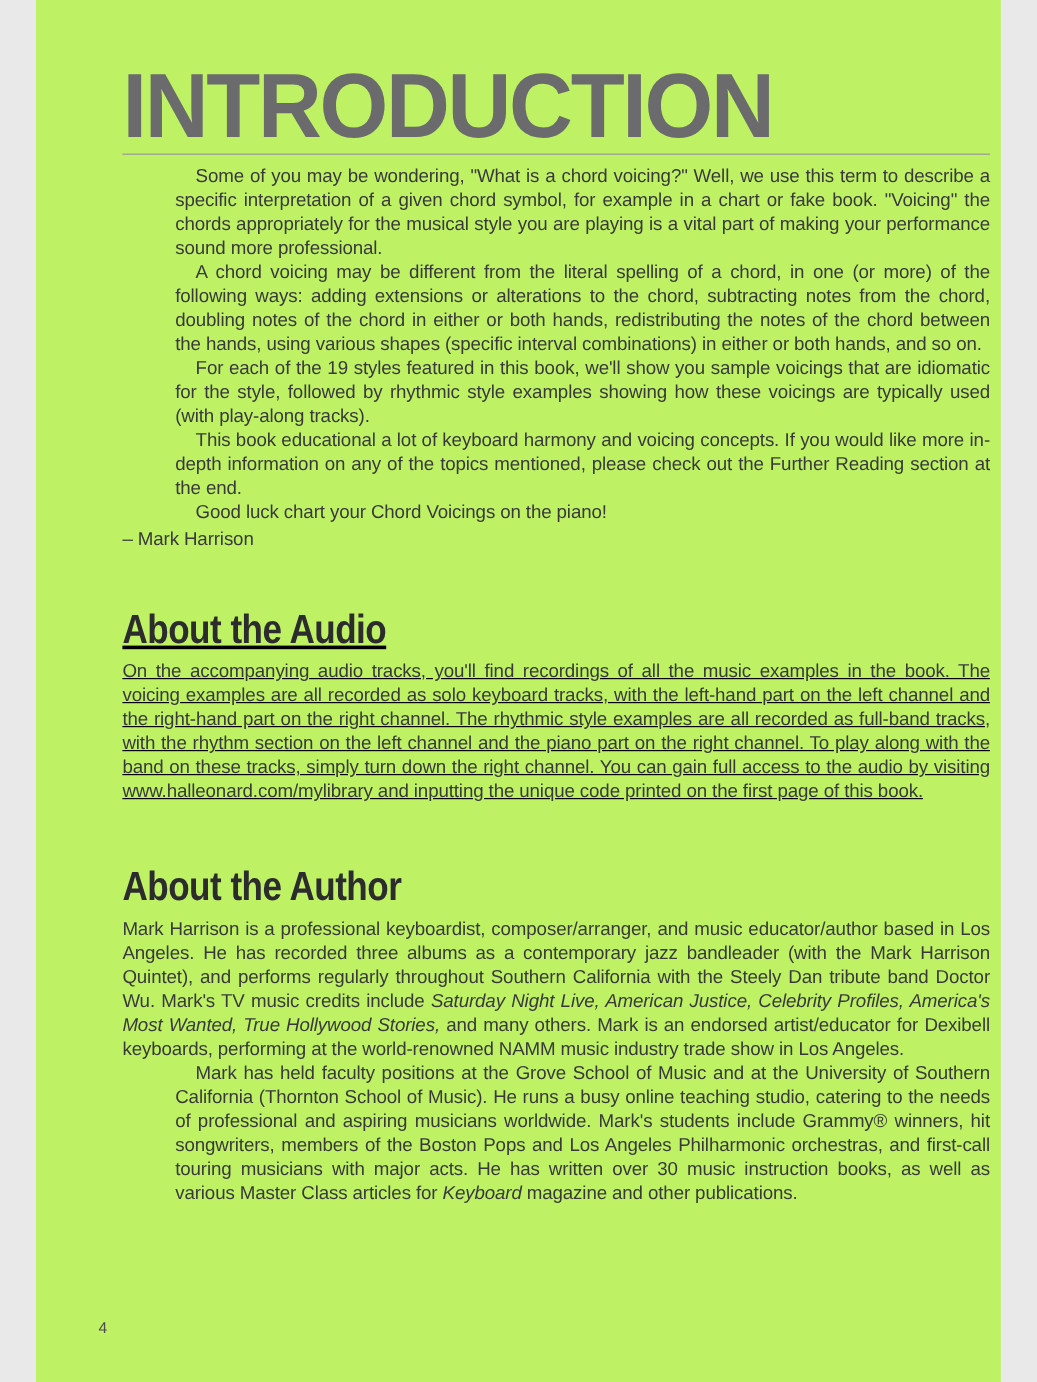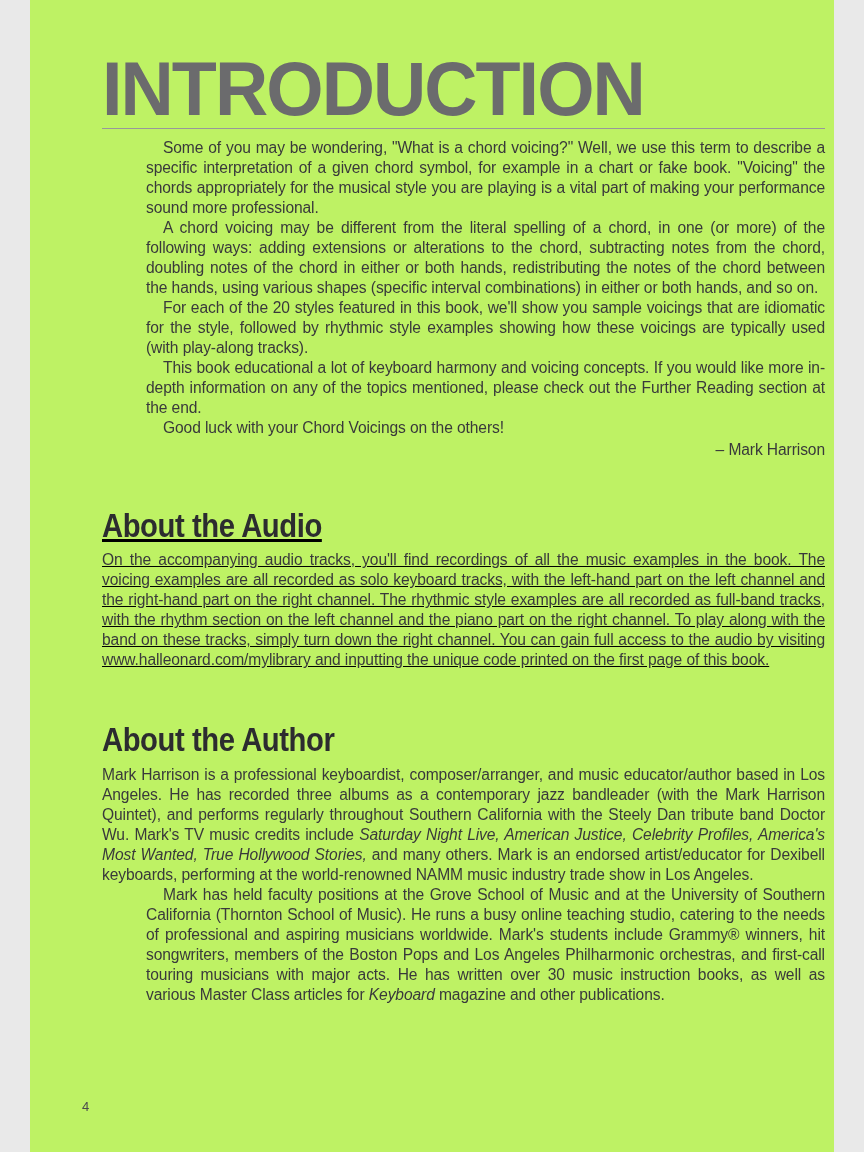--- a/index.html
+++ b/index.html
@@ -41,21 +41,21 @@
   p.body {
     margin: 0;
     font-size: 15.6px;
     line-height: 20px;
     color: #39393b;
     text-align: justify;
     letter-spacing: -0.1px;
   }
   p.indent { text-indent: 17px; margin-left: 44px; }
   p.signature {
-    text-align: right;
+    text-align: left;
     margin-top: 2px;
   }
   .it { font-style: italic; }
   h2.section-title {
     margin: 0 0 6px 0;
     font-size: 34px;
     line-height: 1.1;
     font-weight: 700;
     color: #2c2c2f;
     letter-spacing: -0.5px;
@@ -78,23 +78,23 @@
 
 <div class="page">
   <main class="content">
 
     <h1 class="page-title">INTRODUCTION</h1>
     <hr class="title-rule">
 
     <section>
       <p class="body indent">Some of you may be wondering, "What is a chord voicing?" Well, we use this term to describe a specific interpretation of a given chord symbol, for example in a chart or fake book. "Voicing" the chords appropriately for the musical style you are playing is a vital part of making your performance sound more professional.</p>
       <p class="body indent">A chord voicing may be different from the literal spelling of a chord, in one (or more) of the following ways: adding extensions or alterations to the chord, subtracting notes from the chord, doubling notes of the chord in either or both hands, redistributing the notes of the chord between the hands, using various shapes (specific interval combinations) in either or both hands, and so on.</p>
-      <p class="body indent">For each of the 20 styles featured in this book, we'll show you sample voicings that are idiomatic for the style, followed by rhythmic style examples showing how these voicings are typically used (with play-along tracks).</p>
+      <p class="body indent">For each of the 19 styles featured in this book, we'll show you sample voicings that are idiomatic for the style, followed by rhythmic style examples showing how these voicings are typically used (with play-along tracks).</p>
       <p class="body indent">This book educational a lot of keyboard harmony and voicing concepts. If you would like more in-depth information on any of the topics mentioned, please check out the Further Reading section at the end.</p>
-      <p class="body indent">Good luck with your Chord Voicings on the others!</p>
+      <p class="body indent">Good luck chart your Chord Voicings on the piano!</p>
       <p class="body signature">– Mark Harrison</p>
     </section>
 
     <section class="audio-section">
       <h2 class="section-title">About the Audio</h2>
       <p class="body">On the accompanying audio tracks, you'll find recordings of all the music examples in the book. The voicing examples are all recorded as solo keyboard tracks, with the left-hand part on the left channel and the right-hand part on the right channel. The rhythmic style examples are all recorded as full-band tracks, with the rhythm section on the left channel and the piano part on the right channel. To play along with the band on these tracks, simply turn down the right channel. You can gain full access to the audio by visiting www.halleonard.com/mylibrary and inputting the unique code printed on the first page of this book.</p>
     </section>
 
     <section class="author-section">
       <h2 class="section-title">About the Author</h2>

